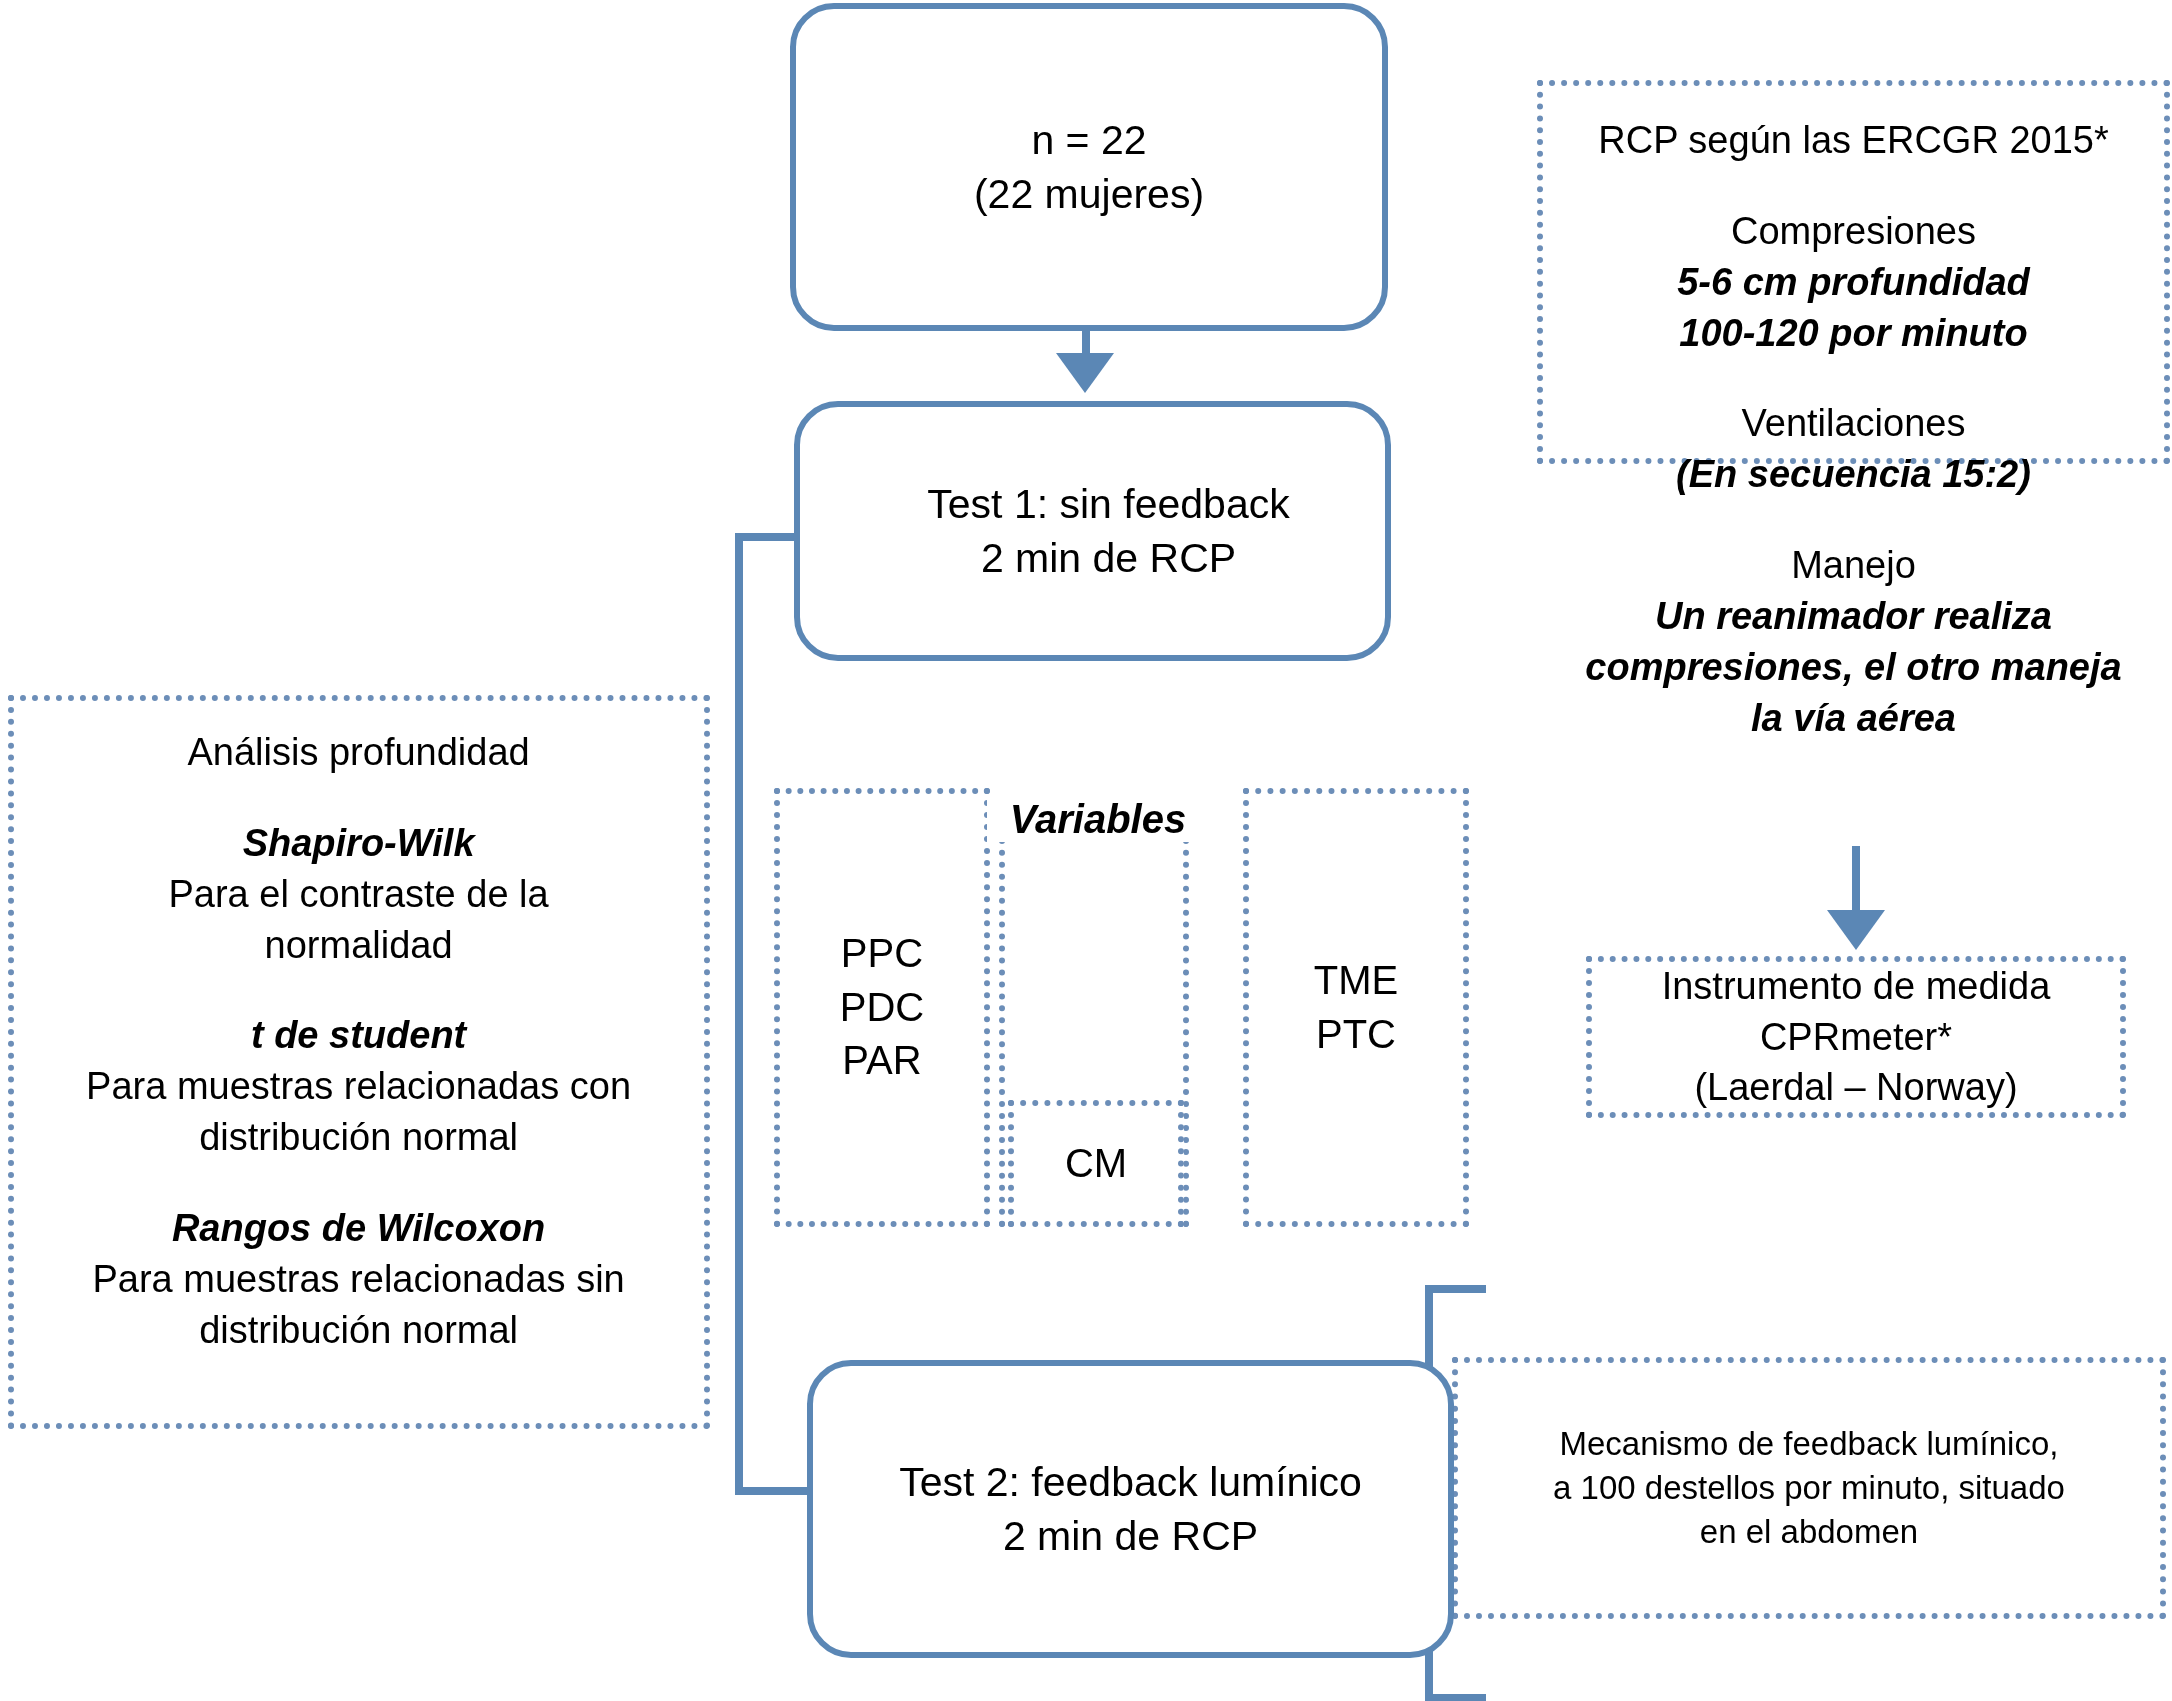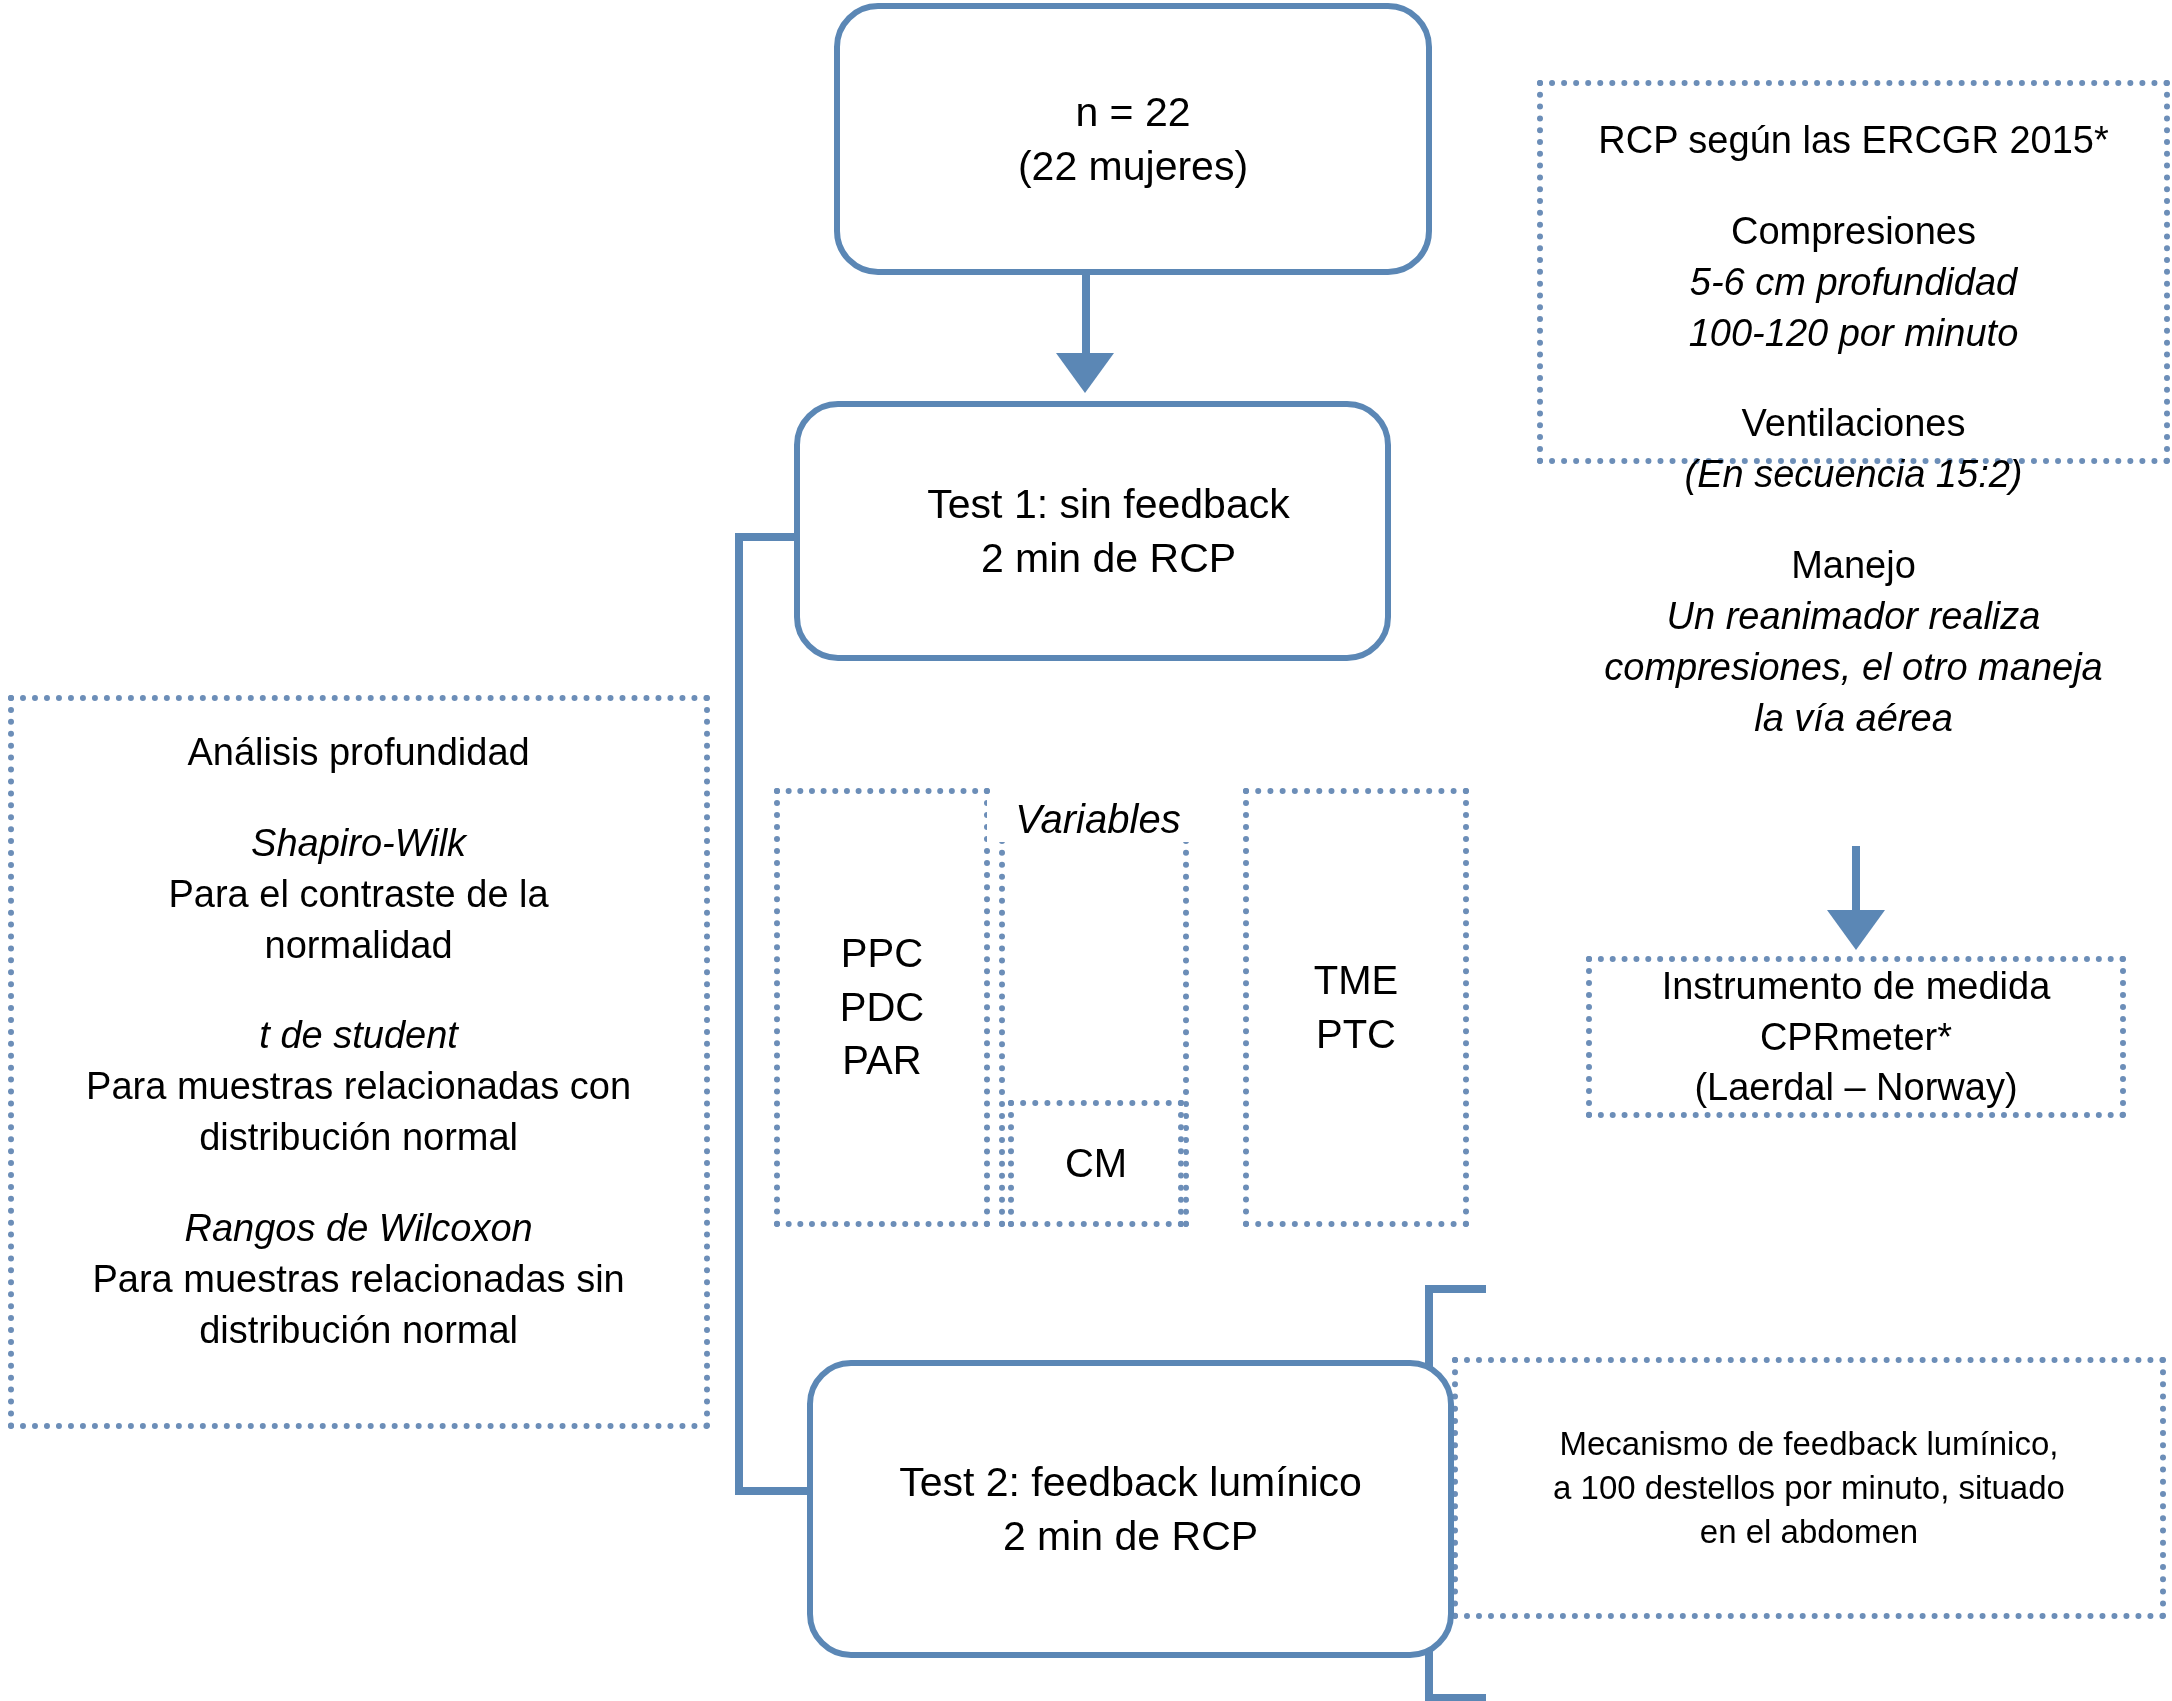--- a/index.html
+++ b/index.html
@@ -37,21 +37,21 @@
     box-sizing:border-box;
     border:6.9px dotted #6C8EB8;
     background:#ffffff;
     text-align:center;
     line-height:1.34;
     z-index:5;
   }
   .dbox.plain{background:transparent;}
 
   
-  .ital{font-style:italic;}
+  .ital{font-style:italic;font-weight:bold;}
   .sp{display:block;height:1.05em;}
 
   
   .conn{position:absolute;background:#5B87B5;z-index:4;}
   .arrowdown{
     position:absolute;
     width:0;height:0;
     border-left:29px solid transparent;
     border-right:29px solid transparent;
     border-top:40px solid #5B87B5;
@@ -72,21 +72,21 @@
   .fs-panel{font-size:38px;}
   .fs-var{font-size:40px;}
   .fs-varlbl{font-size:40px;}
   .fs-small{font-size:33px;}
 </style>
 </head>
 <body>
 
 <div id="stage">
 
-  <div class="rbox fs-top" style="left:790px;top:3.1px;width:598px;height:272px;margin-left:44px;">
+  <div class="rbox fs-top" style="left:790px;top:3.1px;width:598px;height:328px;">
     <div>
       <span class="line">n = 22</span>
       <span class="line">(22 mujeres)</span>
     </div>
   </div>
 
   <div class="conn" style="left:1082px;top:263px;width:7.6px;height:95px;"></div>
   <div class="arrowdown" style="left:1056px;top:353px;"></div>
 
   <div class="rbox fs-test" style="left:794px;top:401px;width:597px;height:260px;padding-left:32px;">

